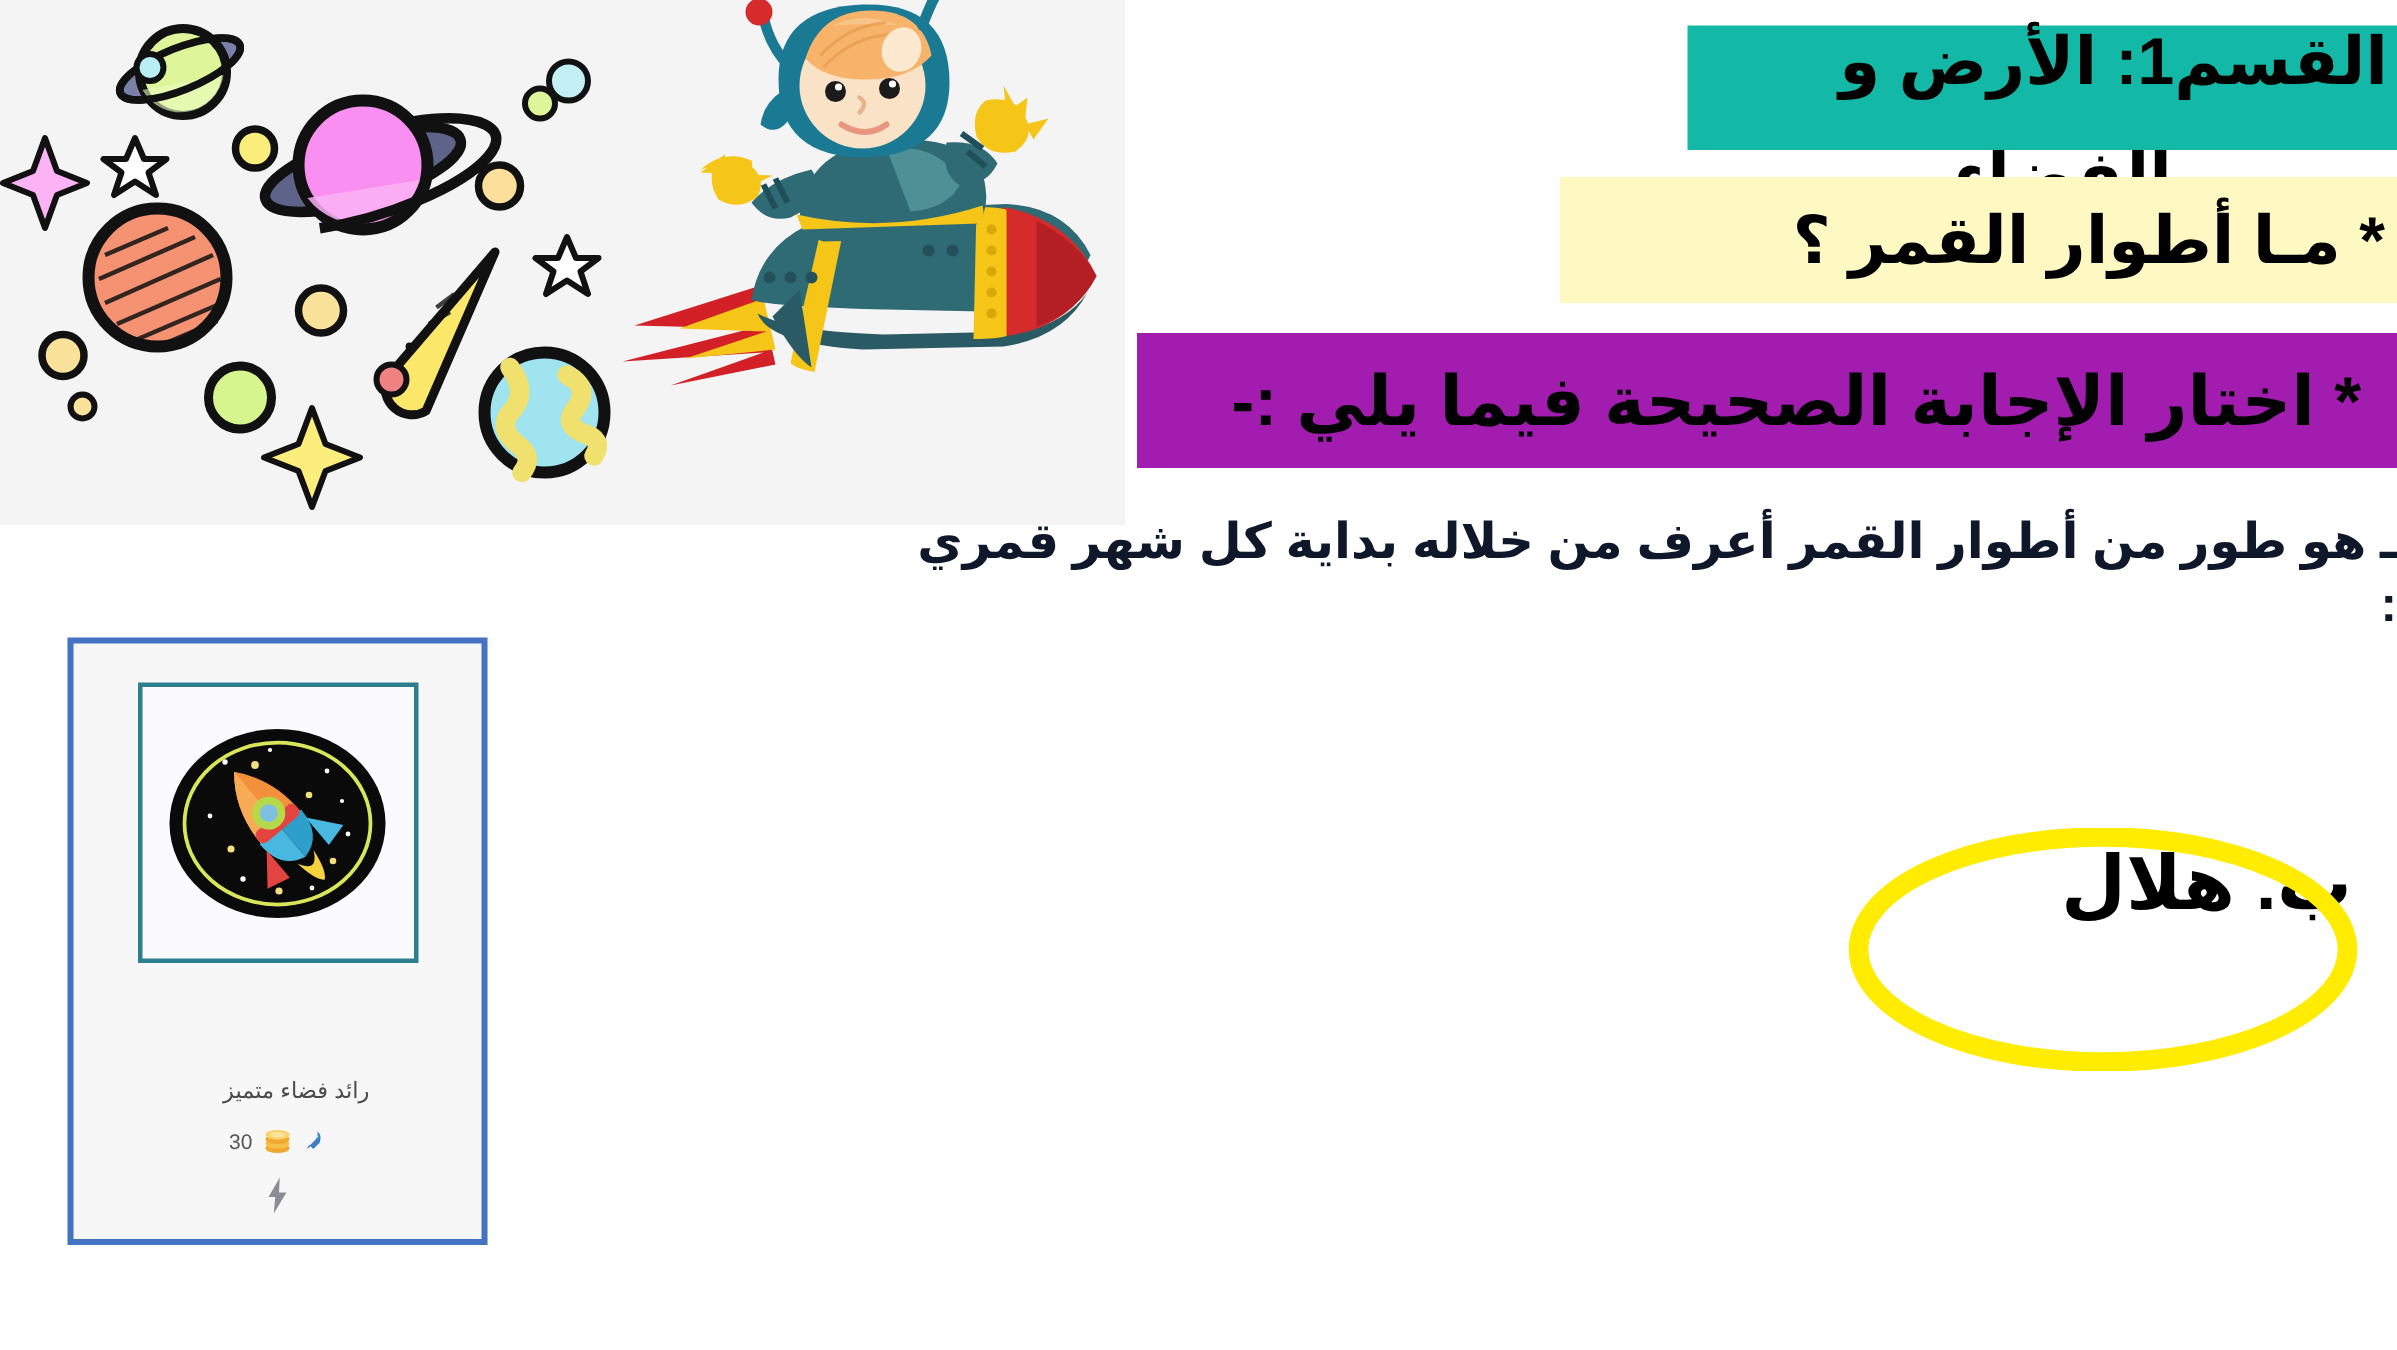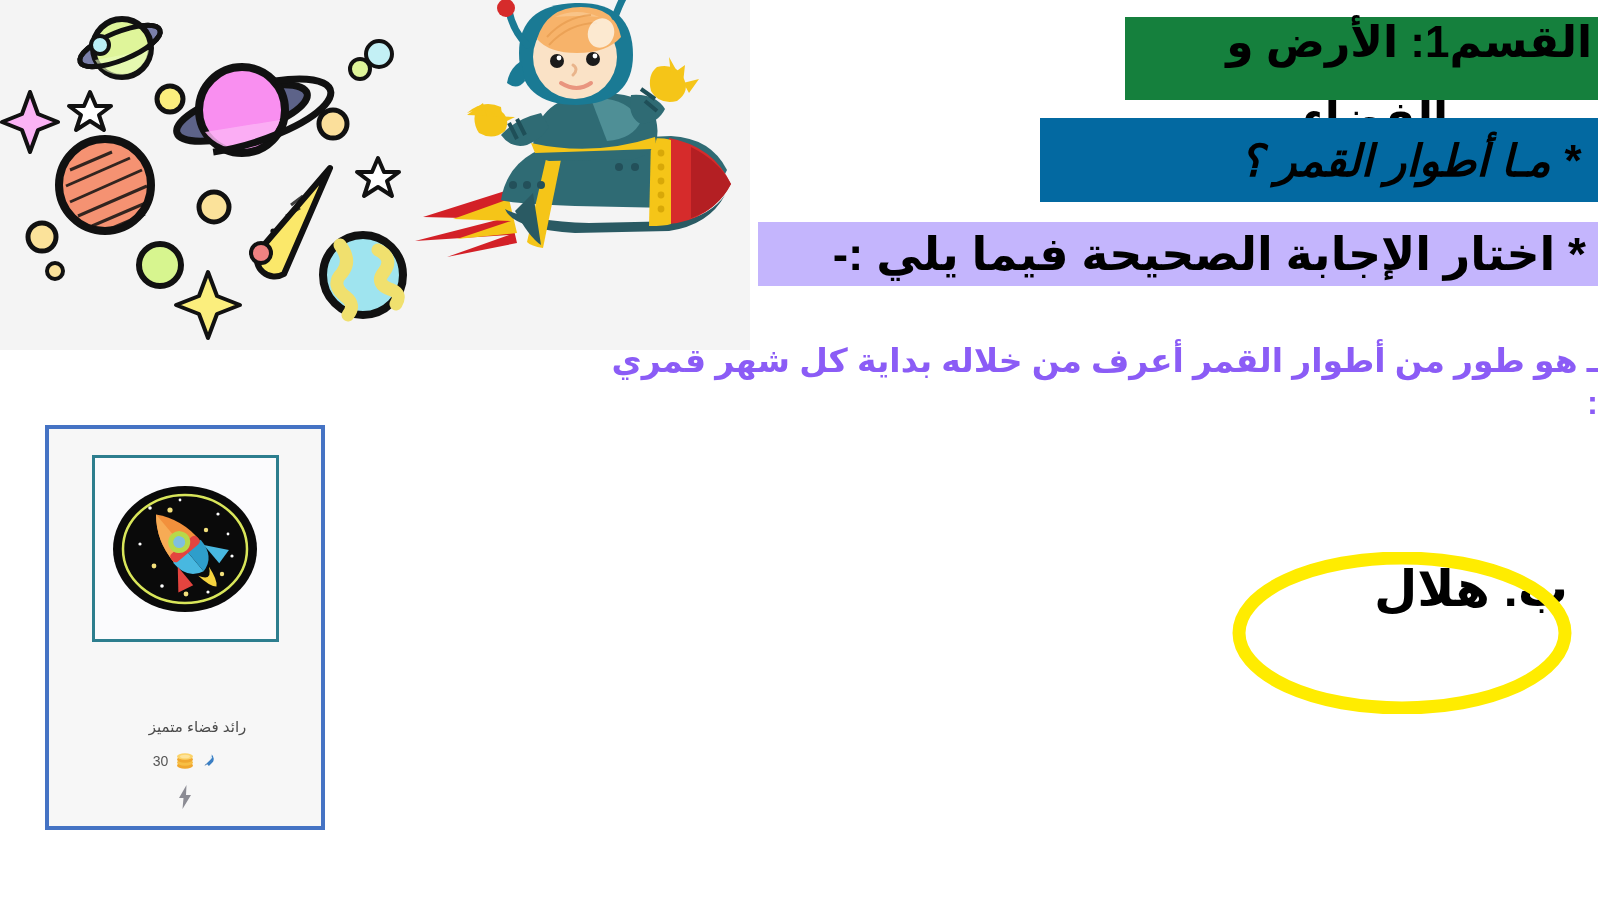--- a/index.html
+++ b/index.html
@@ -25,50 +25,50 @@
   .banner{
     position:absolute;
     display:flex;align-items:center;justify-content:flex-start;
     font-weight:bold;color:#000;
     direction:rtl;
     white-space:nowrap;
     box-sizing:border-box;
   }
   .banner-pink{
     left:1125px;top:17px;width:473px;height:83px;
-    background:#15803d;
+    background:#14b8a6;
     font-size:44px;padding-right:6px;
     line-height:1.05;
     align-items:flex-start;
     padding-left:30px;
   }
   .banner-pink .pink-txt{display:block;margin-top:2px;}
   .pink-second{
     position:absolute;left:1125px;top:100px;width:473px;height:20px;
     overflow:hidden;background:#ffffff;
     font-size:44px;font-weight:bold;color:#000;direction:rtl;
     white-space:nowrap;text-align:right;padding-right:150px;
     box-sizing:border-box;
   }
   .pink-second span{display:block;margin-top:-8px;}
   .banner-yellow{
     left:1040px;top:118px;width:558px;height:84px;
-    background:#0369a1;
-    font-size:44px;padding-right:18px;font-style:italic;
+    background:#fef9c3;
+    font-size:44px;padding-right:8px;
   }
   .banner-green{
-    left:758px;top:222px;width:840px;height:64px;
-    background:#c4b5fd;
-    font-size:46px;padding-right:12px;
+    left:758px;top:222px;width:840px;height:90px;
+    background:#a21caf;
+    font-size:46px;padding-right:24px;
   }
 
   
   .prompt-red{
     position:absolute;left:600px;top:340px;width:998px;
-    color:#8b5cf6;font-weight:bold;font-size:33px;
+    color:#0f172a;font-weight:bold;font-size:33px;
     direction:rtl;text-align:right;line-height:1.28;
     padding-left:10px;box-sizing:border-box;
   }
 
   
   .option{
     position:absolute;right:18px;
     font-size:50px;font-weight:bold;color:#000;
     direction:rtl;text-align:right;white-space:nowrap;
   }

